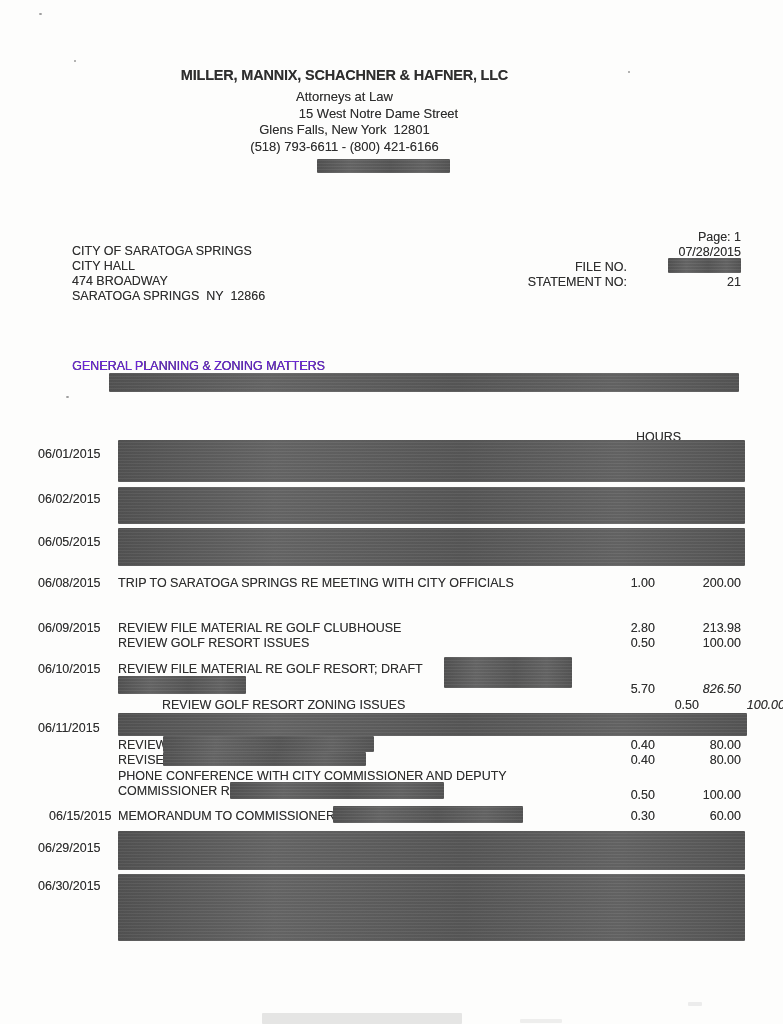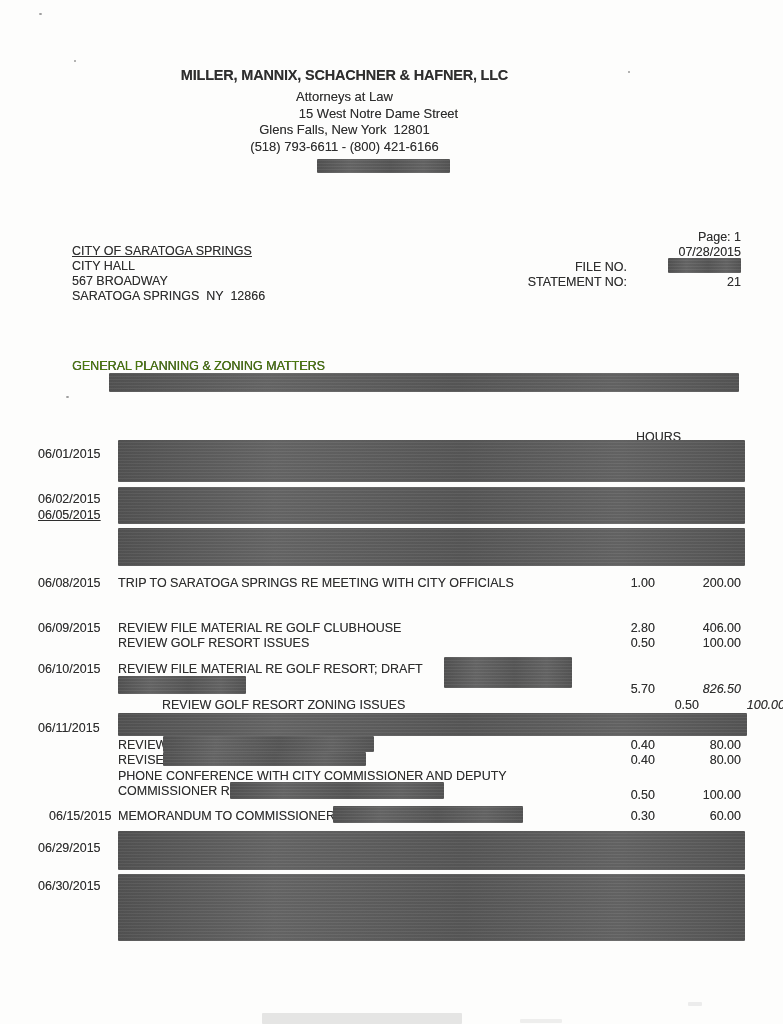--- a/index.html
+++ b/index.html
@@ -55,58 +55,58 @@
   <div class="speck" style="left:628px;top:71px;width:2px;height:2px;"></div>
   <div class="speck" style="left:66px;top:396px;width:3px;height:2px;"></div>
 
   <div class="t center bold firm" style="top:68px;">MILLER, MANNIX, SCHACHNER &amp; HAFNER, LLC</div>
   <div class="t center sub" style="top:90px;">Attorneys at Law</div>
   <div class="t center sub" style="top:107px;padding-left:34px;">15 West Notre Dame Street</div>
   <div class="t center sub" style="top:123px;">Glens Falls, New York  12801</div>
   <div class="t center sub" style="top:140px;">(518) 793-6611 - (800) 421-6166</div>
   <div class="redact" style="left:317px;top:159px;width:133px;height:14px;"></div>
 
-  <div class="t" style="left:72px;top:244px;text-decoration:underline;">CITY OF SARATOGA SPRINGS</div>
+  <div class="t" style="left:72px;top:244px;">CITY OF SARATOGA SPRINGS</div>
   <div class="t" style="left:72px;top:259px;">CITY HALL</div>
-  <div class="t" style="left:72px;top:274px;">567 BROADWAY</div>
+  <div class="t" style="left:72px;top:274px;">474 BROADWAY</div>
   <div class="t" style="left:72px;top:289px;">SARATOGA SPRINGS  NY  12866</div>
 
   <div class="t right" style="left:541px;top:230px;width:200px;">Page: 1</div>
   <div class="t right" style="left:541px;top:245px;width:200px;">07/28/2015</div>
   <div class="t right" style="left:427px;top:260px;width:200px;">FILE NO.</div>
   <div class="redact" style="left:668px;top:258px;width:73px;height:15px;"></div>
   <div class="t right" style="left:427px;top:275px;width:200px;">STATEMENT NO:</div>
   <div class="t right" style="left:541px;top:275px;width:200px;">21</div>
 
-  <div class="t" style="top:359px;left:72px;color:#4d7c0f;text-shadow:0.3px 0 0 #252525;">GENERAL PLANNING &amp; ZONING MATTERS</div>
+  <div class="t" style="top:359px;left:72px;color:#6d28d9;text-shadow:0.3px 0 0 #252525;">GENERAL PLANNING &amp; ZONING MATTERS</div>
   <div class="redact" style="left:109px;top:373px;width:630px;height:19px;"></div>
 
   <div class="t" style="left:636px;top:430px;">HOURS</div>
 
   <div class="t date" style="top:447px;">06/01/2015</div>
   <div class="redact" style="left:118px;top:440px;width:627px;height:42px;"></div>
 
   <div class="t date" style="top:492px;">06/02/2015</div>
   <div class="redact" style="left:118px;top:487px;width:627px;height:37px;"></div>
 
-  <div class="t date" style="top:508px;text-decoration:underline;">06/05/2015</div>
+  <div class="t date" style="top:535px;">06/05/2015</div>
   <div class="redact" style="left:118px;top:528px;width:627px;height:38px;"></div>
 
   <div class="t date" style="top:576px;">06/08/2015</div>
   <div class="line" style="top:576px;">
     <span class="desc">TRIP TO SARATOGA SPRINGS RE MEETING WITH CITY OFFICIALS</span>
     <span class="hrs">1.00</span>
     <span class="amt">200.00</span>
   </div>
 
   <div class="t date" style="top:621px;">06/09/2015</div>
   <div class="line" style="top:621px;">
     <span class="desc">REVIEW FILE MATERIAL RE GOLF CLUBHOUSE</span>
     <span class="hrs">2.80</span>
-    <span class="amt">406.00</span>
+    <span class="amt">213.98</span>
   </div>
   <div class="line" style="top:636px;">
     <span class="desc">REVIEW GOLF RESORT ISSUES</span>
     <span class="hrs">0.50</span>
     <span class="amt">100.00</span>
   </div>
 
   <div class="t date" style="top:662px;">06/10/2015</div>
   <div class="line" style="top:662px;">
     <span class="desc">REVIEW FILE MATERIAL RE GOLF RESORT; DRAFT</span>

